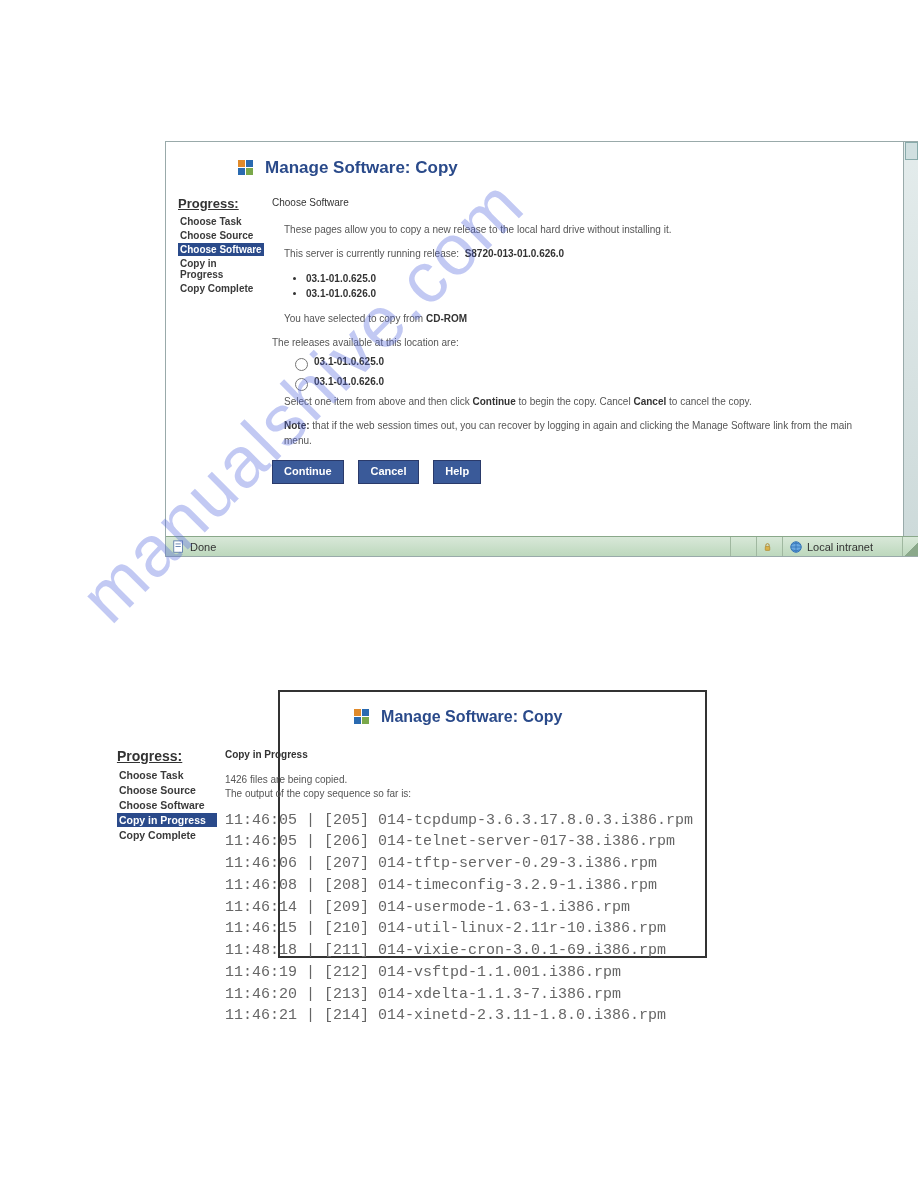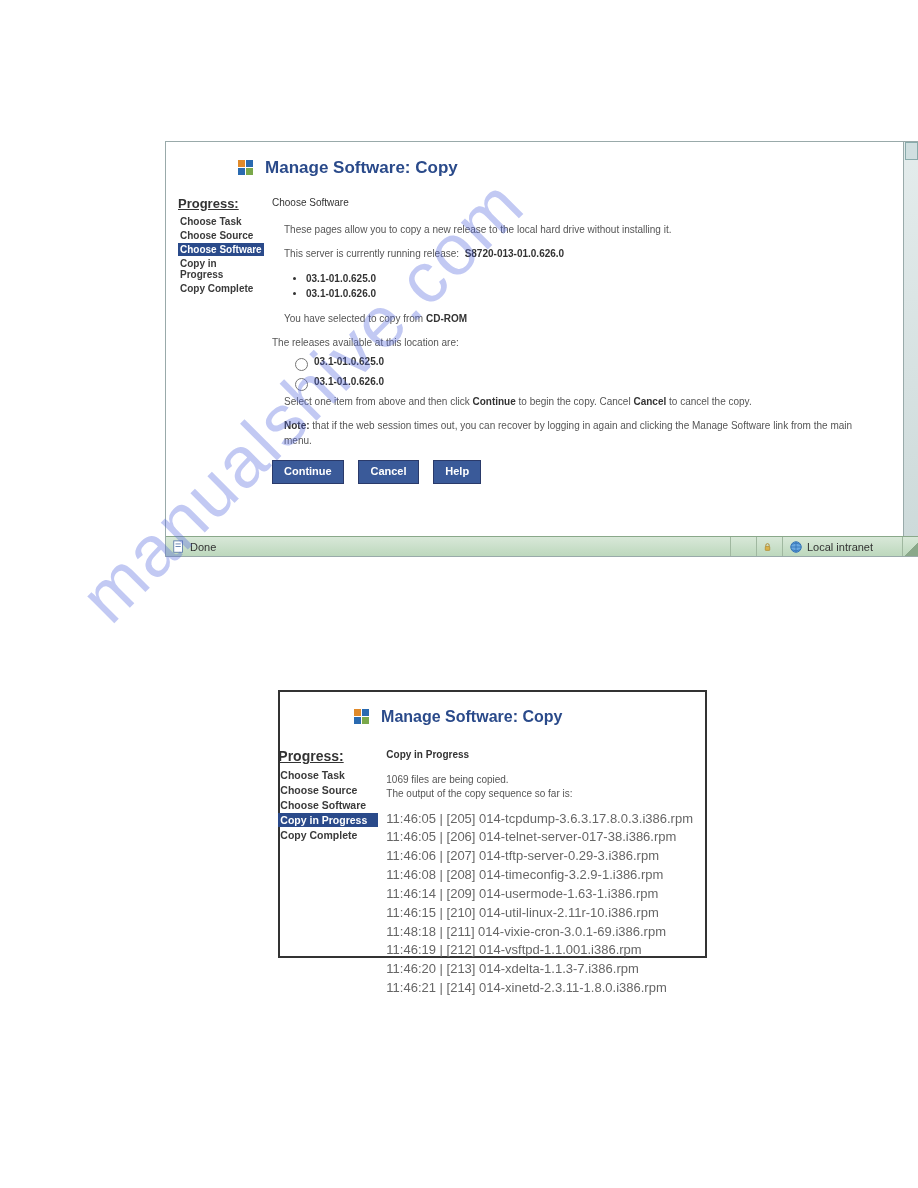--- a/index.html
+++ b/index.html
@@ -174,21 +174,21 @@
     background: #fff;
     border: 2px solid #333;
     padding: 16px 12px 10px 14px;
   }
   .window2 .page-title { font-size: 16px; }
   .window2 .header-row { margin-bottom: 22px; }
   .window2 .sidebar { width: 100px; flex:0 0 100px; font-size: 10.5px; }
   .window2 .sidebar .prog-head { font-size: 14px; }
   .window2 .main { font-size: 10px; color:#555; }
   .window2 .section-title { font-weight: bold; color:#333; margin-bottom: 10px; }
-  .loglines { font-family: Liberation Sans, sans-serif; font-size: 13px; color:#666; }
+  .loglines { font-family: Liberation Mono, monospace; font-size: 15px; color:#666; }
   .loglines div { white-space: nowrap; }
 </style>
 </head>
 <body>
 
 <div class="watermark">manualshive.com</div>
 
 <div class="window1">
   <div class="w1-content">
     <div class="header-row">
@@ -310,21 +310,21 @@
           <div class="step">Choose Task</div>
           <div class="step">Choose Source</div>
           <div class="step">Choose Software</div>
           <div class="step active">Copy in Progress</div>
           <div class="step">Copy Complete</div>
         </div>
     </div>
 
     <div class="main">
       <div class="section-title">Copy in Progress</div>
-      <div>1069 files are being copied.</div>
+      <div>1426 files are being copied.</div>
       <div>The output of the copy sequence so far is:</div>
       <div style="height:8px"></div>
       <div class="loglines" id="w2-log">
           <div>11:46:05 | [205] 014-tcpdump-3.6.3.17.8.0.3.i386.rpm</div>
           <div>11:46:05 | [206] 014-telnet-server-017-38.i386.rpm</div>
           <div>11:46:06 | [207] 014-tftp-server-0.29-3.i386.rpm</div>
           <div>11:46:08 | [208] 014-timeconfig-3.2.9-1.i386.rpm</div>
           <div>11:46:14 | [209] 014-usermode-1.63-1.i386.rpm</div>
           <div>11:46:15 | [210] 014-util-linux-2.11r-10.i386.rpm</div>
           <div>11:48:18 | [211] 014-vixie-cron-3.0.1-69.i386.rpm</div>

